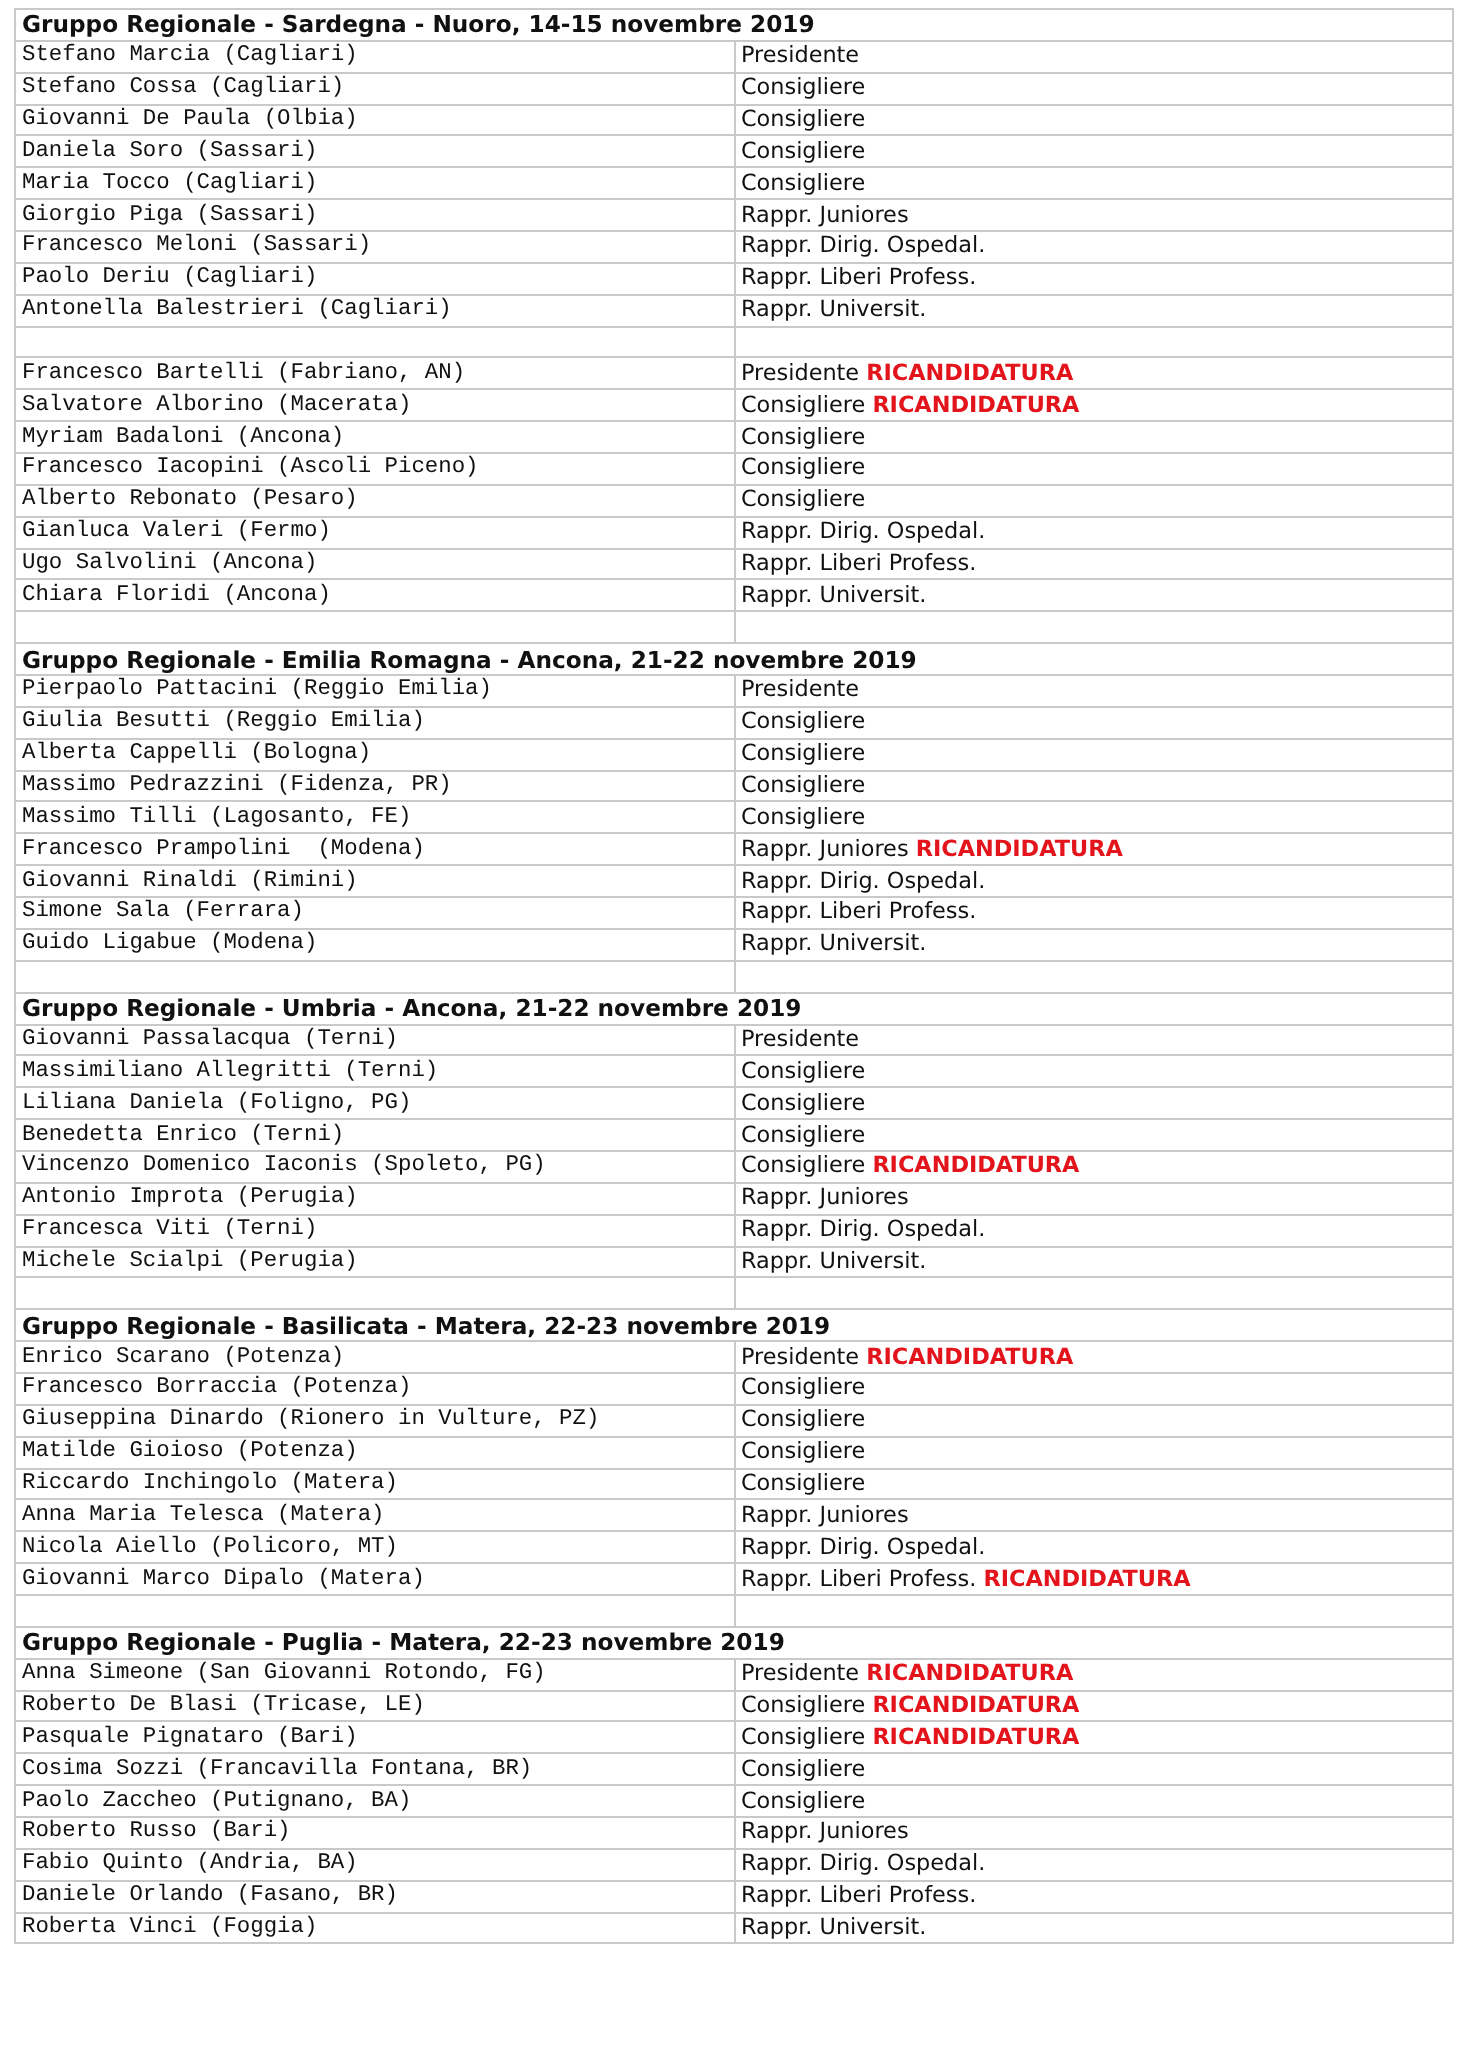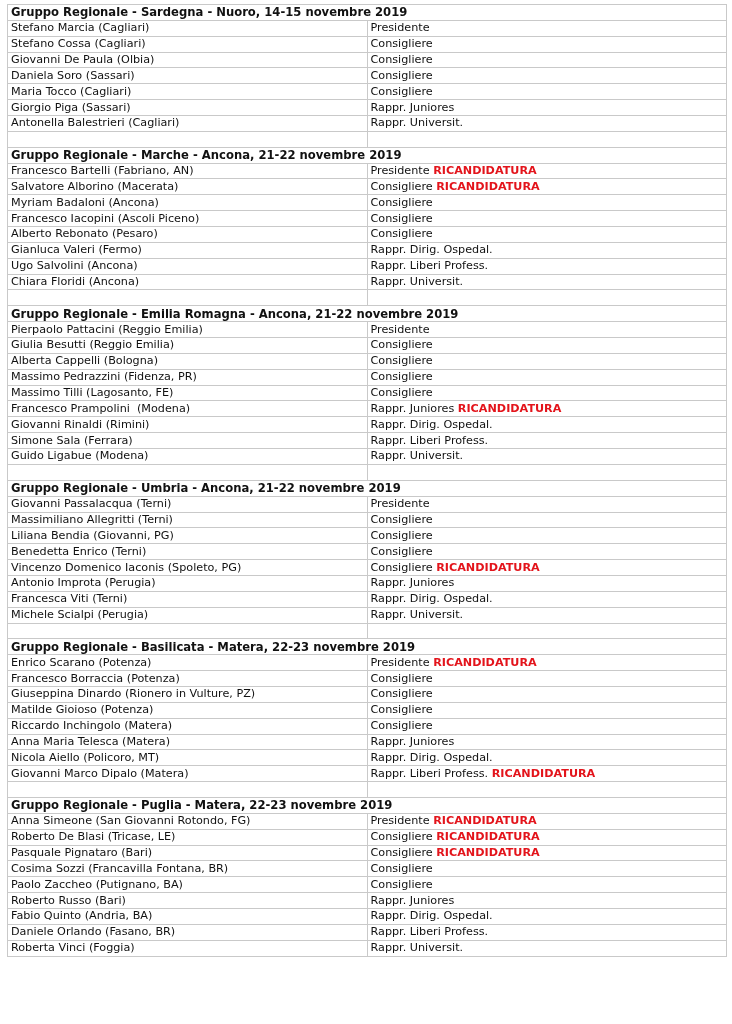--- a/index.html
+++ b/index.html
@@ -16,21 +16,21 @@
   }
   table.roster td {
     border: 1px solid #c9c9c9;
     height: 14.86px;
     padding: 0 3px;
     line-height: 14px;
     white-space: pre;
     overflow: hidden;
     vertical-align: middle;
   }
-  td.col-name { width: 366px; }
+  td.col-name { width: 366px; font-family: Liberation Mono, monospace; }
   td.col-role { width: auto; }
   tr.group-header td {
     font-weight: bold;
     font-size: 11.6px;
   }
   .recand {
     color: #e3141b;
     font-weight: bold;
   }
   tr.spacer td { height: 14.86px; }
@@ -62,29 +62,34 @@
         </tr>
         <tr>
           <td class="col-name">Maria Tocco (Cagliari)</td>
           <td class="col-role"><span>Consigliere</span></td>
         </tr>
         <tr>
           <td class="col-name">Giorgio Piga (Sassari)</td>
           <td class="col-role"><span>Rappr. Juniores</span></td>
         </tr>
         <tr>
+          <td class="col-name">Francesco Meloni (Sassari)</td>
+          <td class="col-role"><span>Rappr. Dirig. Ospedal.</span></td>
+        </tr>
+        <tr>
+          <td class="col-name">Paolo Deriu (Cagliari)</td>
+          <td class="col-role"><span>Rappr. Liberi Profess.</span></td>
+        </tr>
+        <tr>
           <td class="col-name">Antonella Balestrieri (Cagliari)</td>
           <td class="col-role"><span>Rappr. Universit.</span></td>
         </tr>
         <tr class="spacer">
           <td class="col-name"></td>
           <td></td>
-        </tr>
-        <tr class="group-header">
-          <td colspan="2">Gruppo Regionale - Marche - Ancona, 21-22 novembre 2019</td>
         </tr>
         <tr>
           <td class="col-name">Francesco Bartelli (Fabriano, AN)</td>
           <td class="col-role"><span>Presidente</span> <span class="recand" style="color: rgb(227, 20, 27);">RICANDIDATURA</span></td>
         </tr>
         <tr>
           <td class="col-name">Salvatore Alborino (Macerata)</td>
           <td class="col-role"><span>Consigliere</span> <span class="recand" style="color: rgb(227, 20, 27);">RICANDIDATURA</span></td>
         </tr>
         <tr>
@@ -163,21 +168,21 @@
         </tr>
         <tr>
           <td class="col-name">Giovanni Passalacqua (Terni)</td>
           <td class="col-role"><span>Presidente</span></td>
         </tr>
         <tr>
           <td class="col-name">Massimiliano Allegritti (Terni)</td>
           <td class="col-role"><span>Consigliere</span></td>
         </tr>
         <tr>
-          <td class="col-name">Liliana Bendia (Giovanni, PG)</td>
+          <td class="col-name">Liliana Daniela (Foligno, PG)</td>
           <td class="col-role"><span>Consigliere</span></td>
         </tr>
         <tr>
           <td class="col-name">Benedetta Enrico (Terni)</td>
           <td class="col-role"><span>Consigliere</span></td>
         </tr>
         <tr>
           <td class="col-name">Vincenzo Domenico Iaconis (Spoleto, PG)</td>
           <td class="col-role"><span>Consigliere</span> <span class="recand" style="color: rgb(227, 20, 27);">RICANDIDATURA</span></td>
         </tr>

